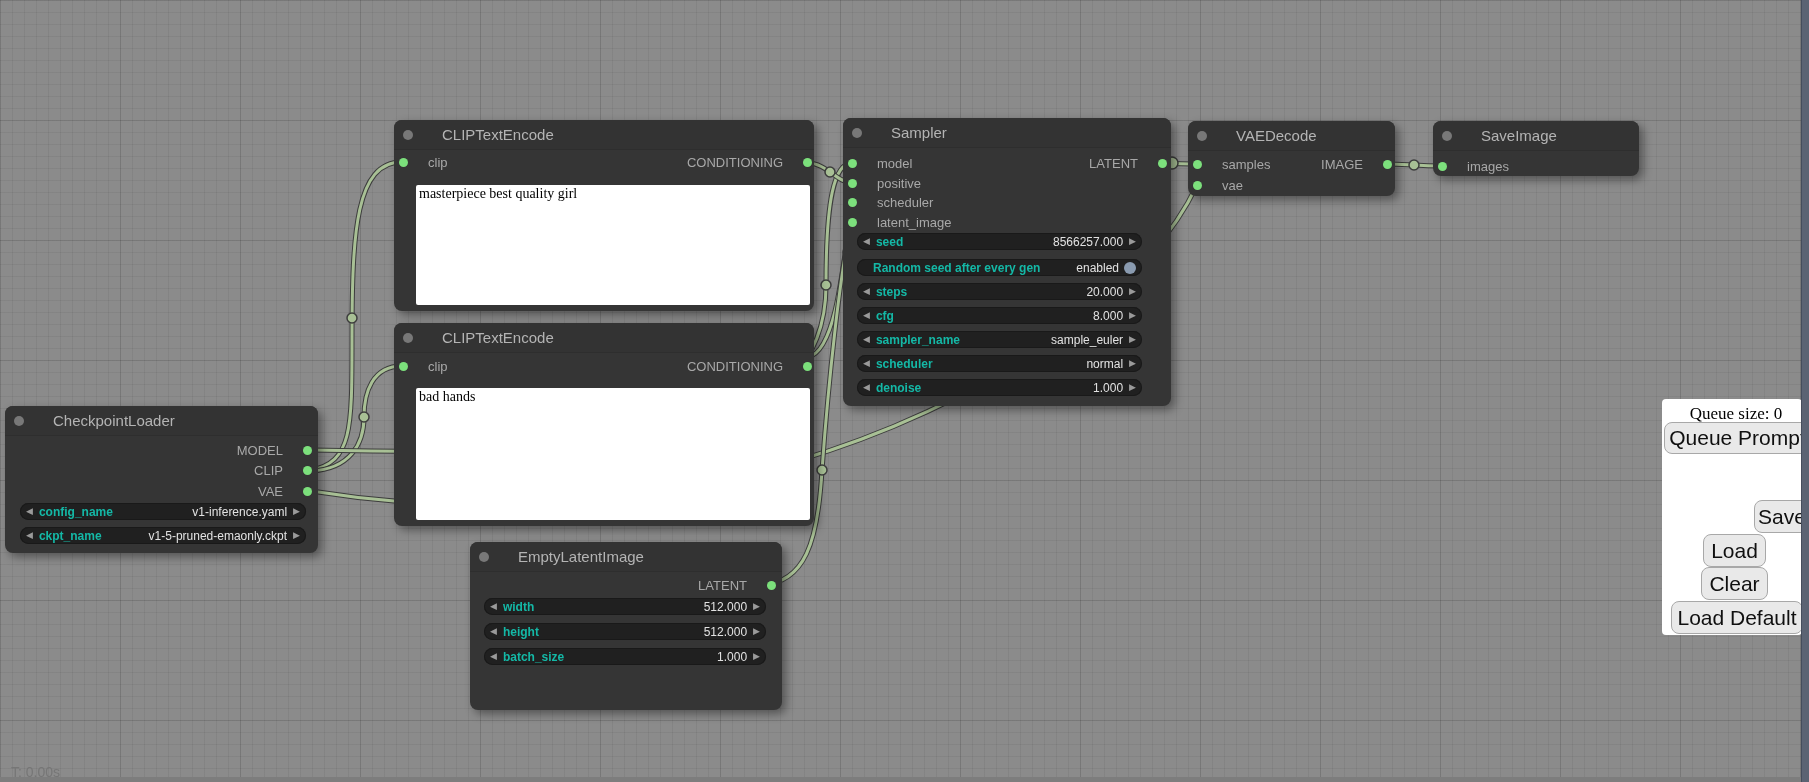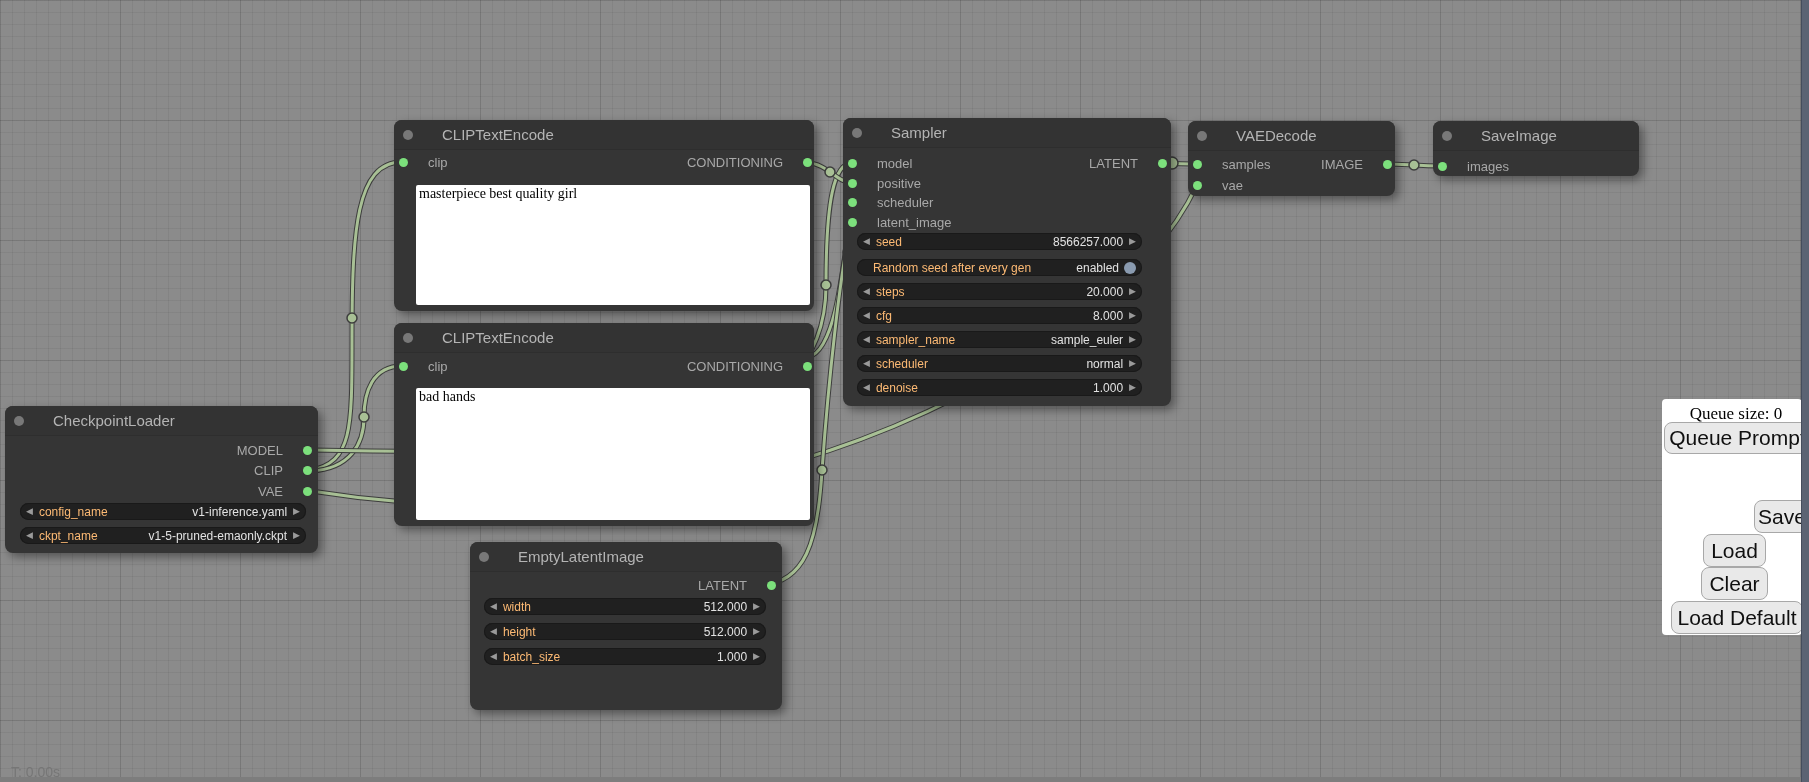--- a/index.html
+++ b/index.html
@@ -26,21 +26,21 @@
   .ndot{width:10px;height:10px;border-radius:50%;background:#787878;margin:0 11px 0 9px;flex:none;}
   .ntext{color:#b4b4b4;font-size:15px;white-space:nowrap;}
 
   .slot{position:absolute;display:flex;align-items:center;gap:20px;height:14px;
         transform:translateY(-50%);font-size:13px;color:#a8a8a8;white-space:nowrap;}
   .slot-dot{width:9px;height:9px;border-radius:50%;background:#7ce07c;flex:none;}
 
   .pill{position:absolute;display:flex;align-items:center;height:17px;
         background:#202020;border-radius:9px;font-size:12px;box-shadow:inset 0 0 0 1px #191919;}
   .arr{color:#9a9a9a;font-size:9px;line-height:17px;padding:0 6px;cursor:pointer;flex:none;}
-  .wlabel{color:#fdba74;}
+  .wlabel{color:#14b8a6;font-weight:bold;}
   .wvalue{color:#e2e2e2;margin-left:auto;}
   .toggle-circle{width:12px;height:12px;border-radius:50%;background:#8a9bb0;margin:0 6px 0 5px;flex:none;}
 
   .ta{position:absolute;background:#ffffff;border:none;resize:none;outline:none;
       font-family:"Liberation Serif","DejaVu Serif",serif;font-size:14px;color:#000;
       padding:1px 3px;box-sizing:border-box;border-radius:2px;}
 
   #queue-panel{position:absolute;left:1662px;top:399px;width:140px;height:236px;z-index:5;
       background:#ffffff;border-radius:4px;overflow:hidden;}
   #queue-size{font-family:"Liberation Serif","DejaVu Serif",serif;font-size:17px;color:#000;

